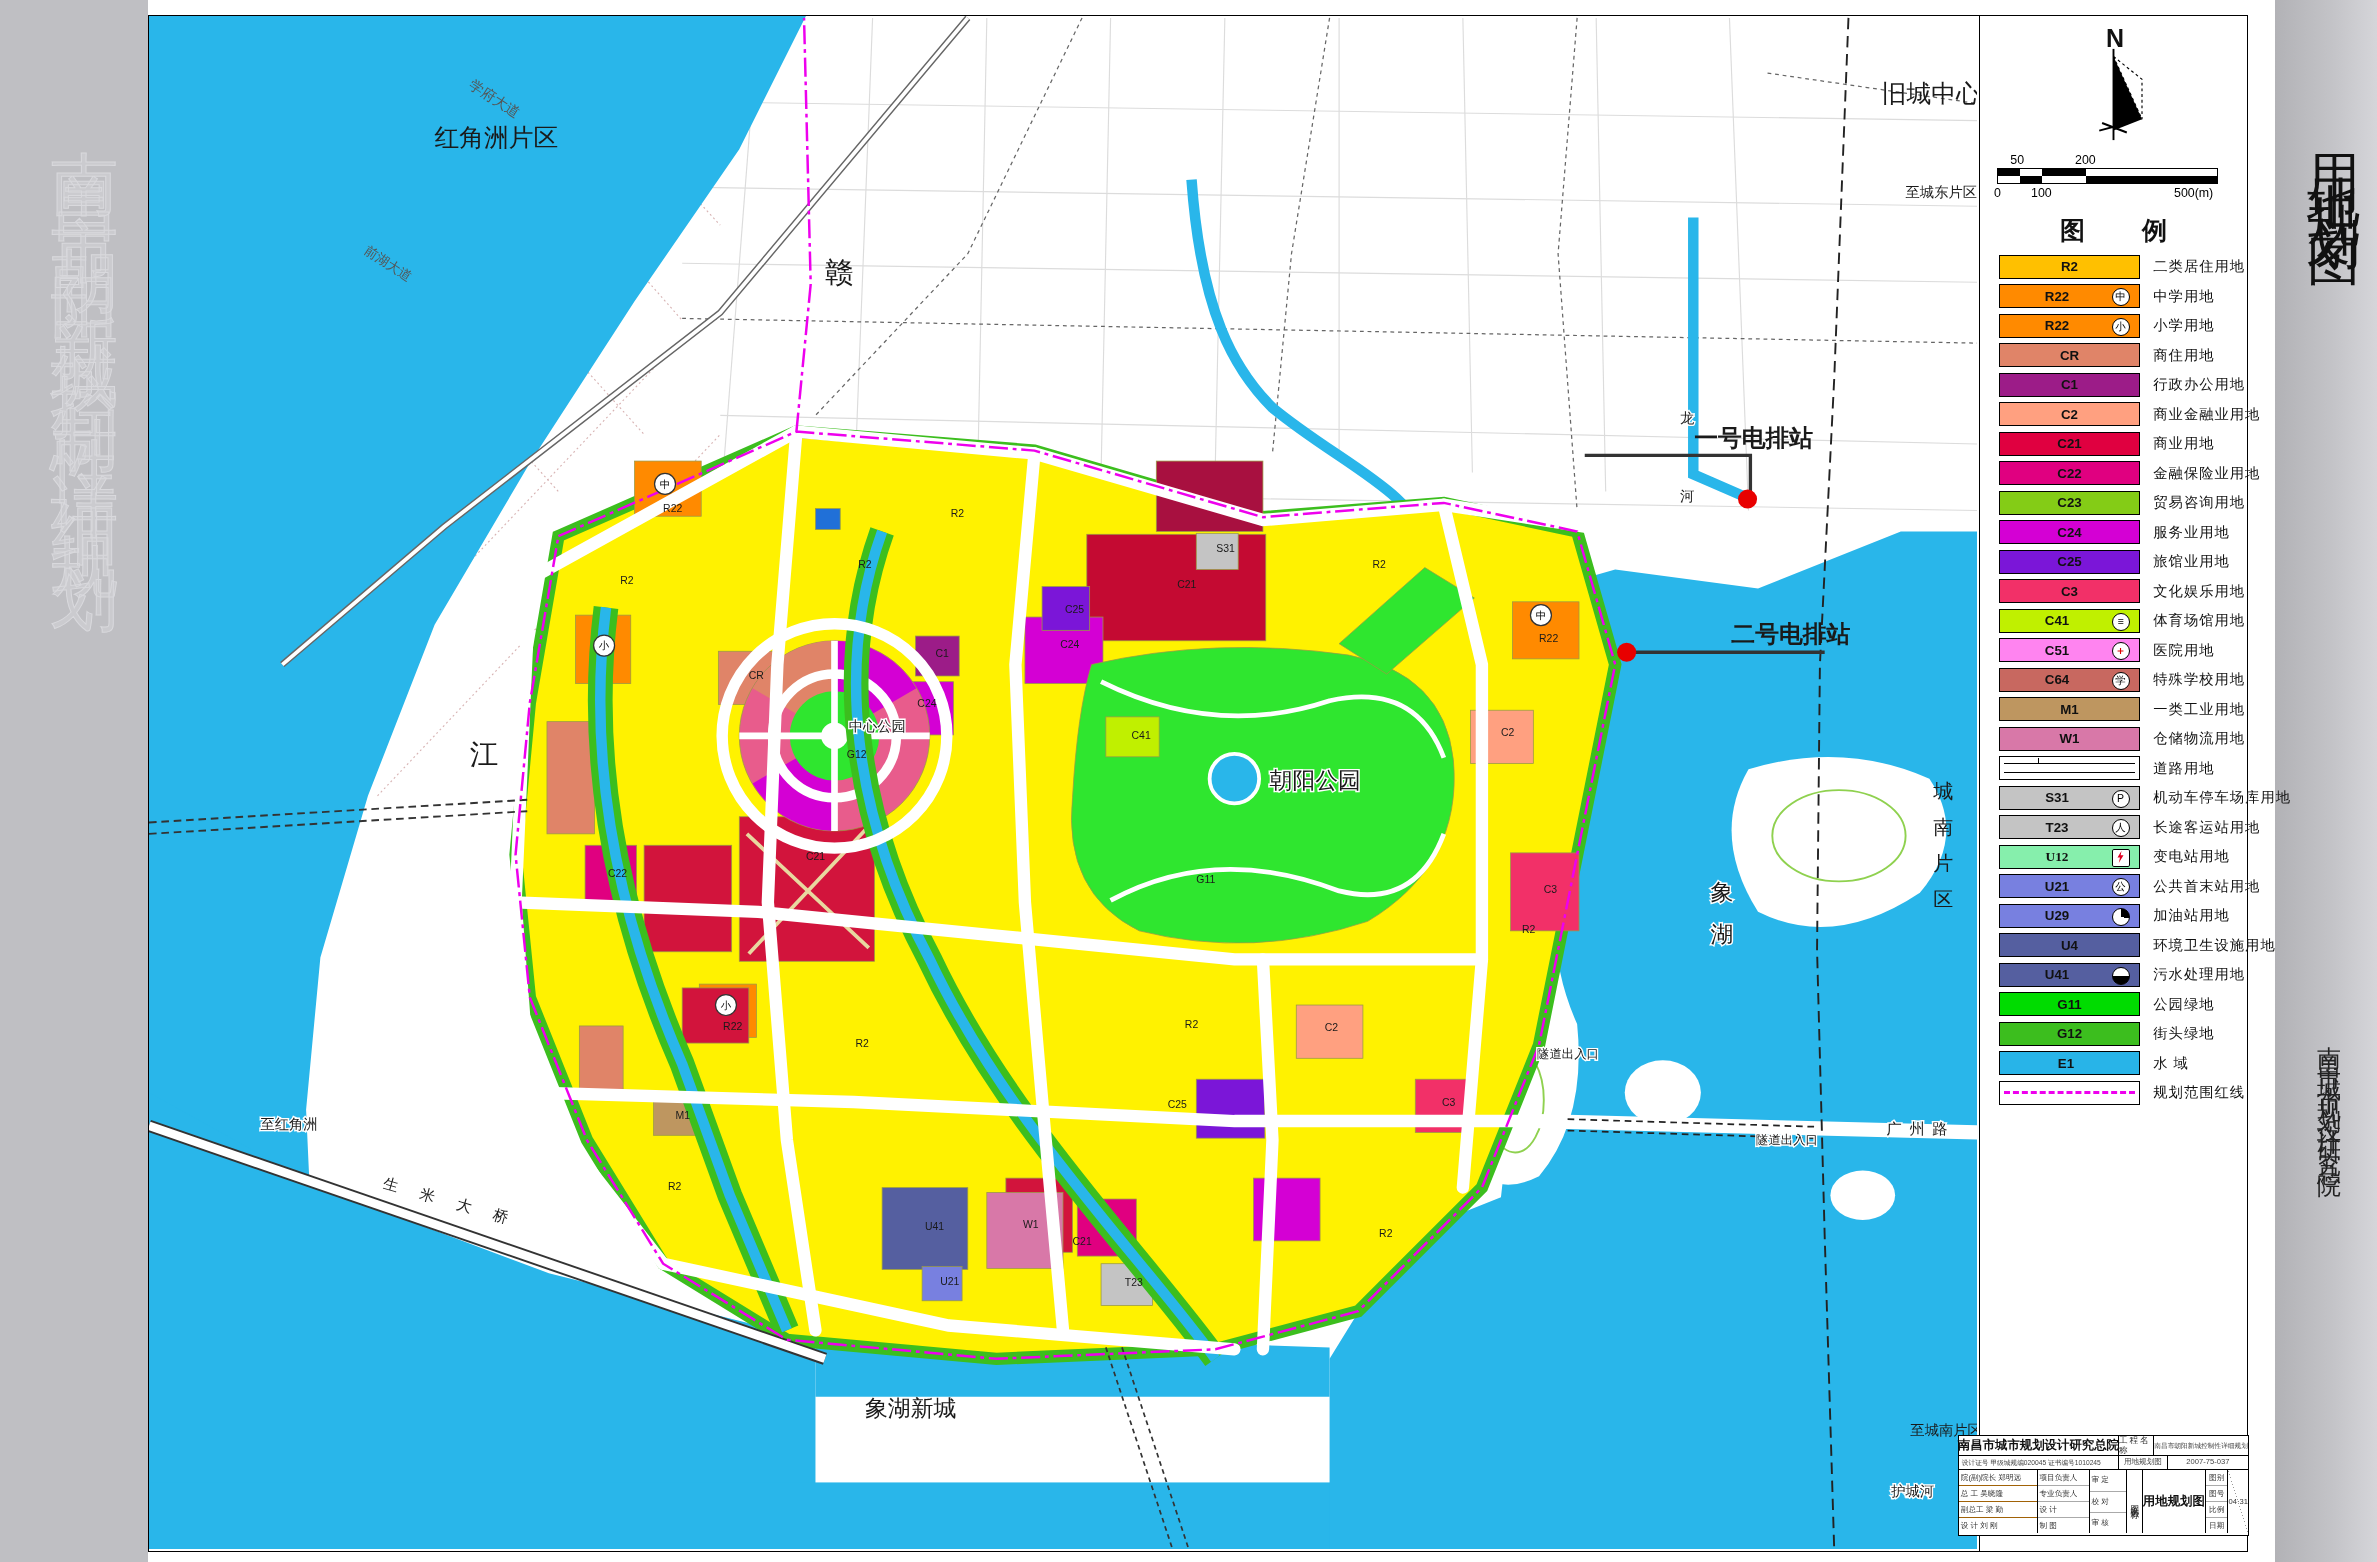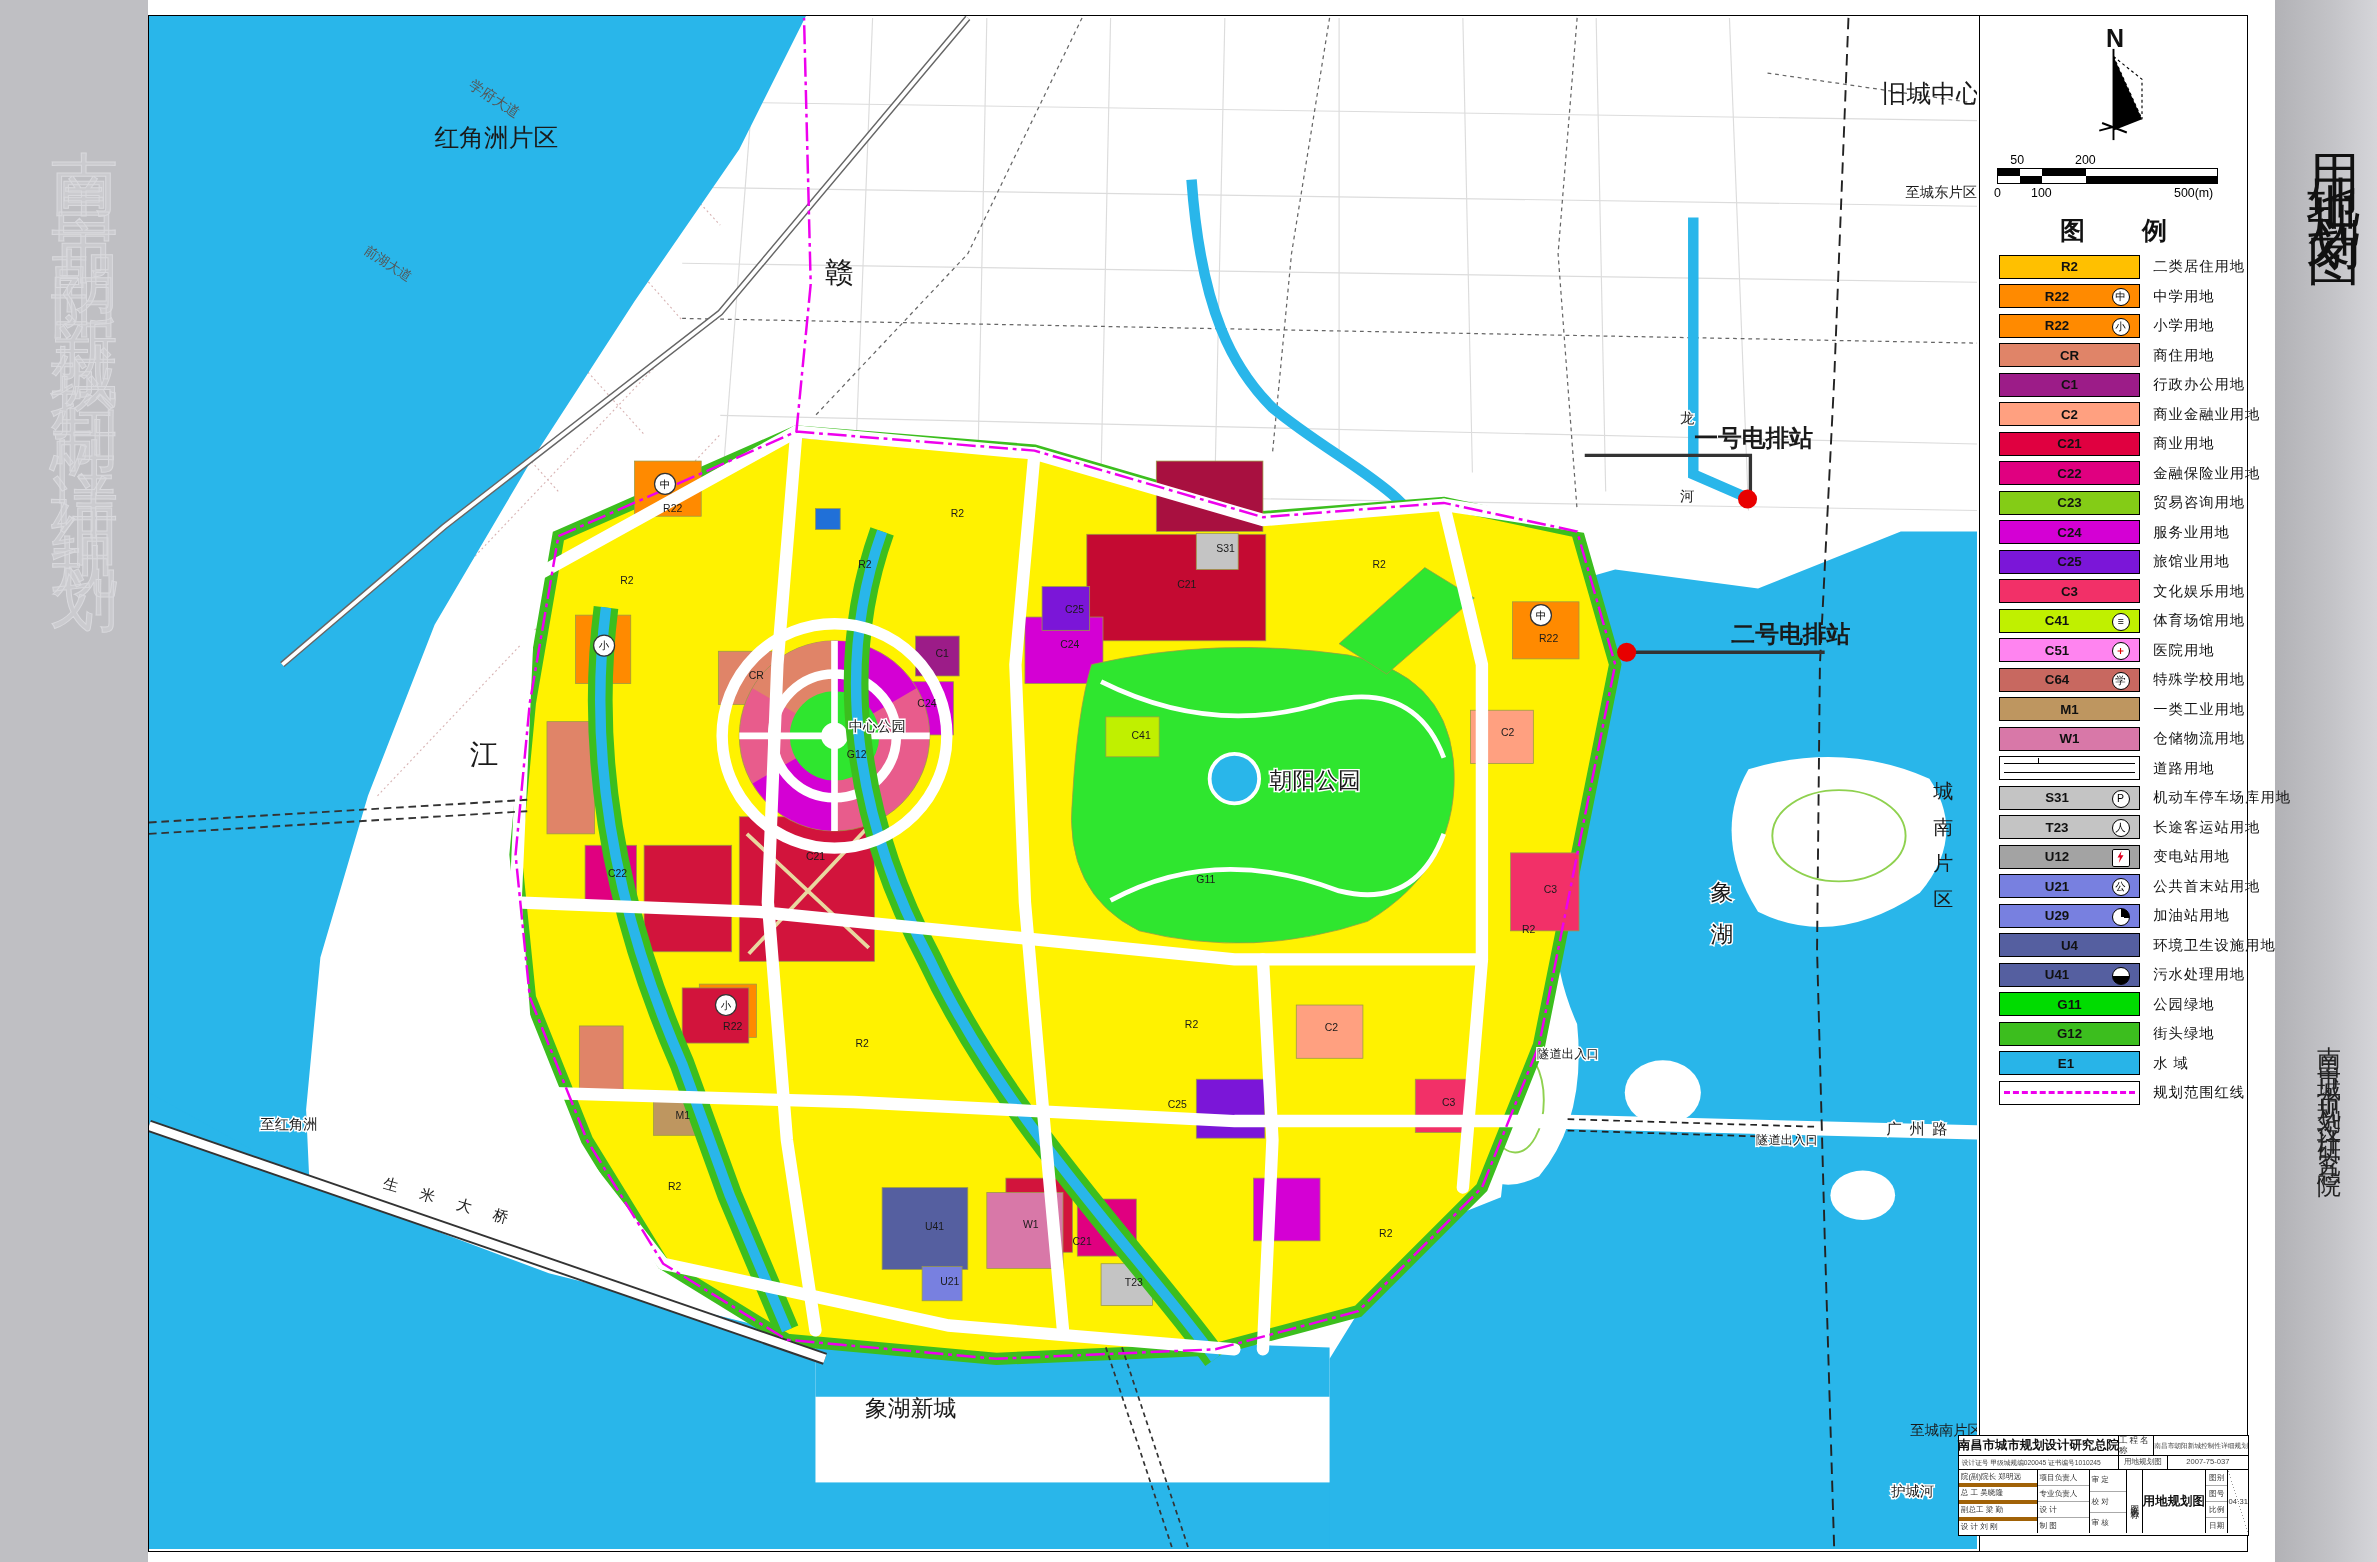--- a/index.html
+++ b/index.html
@@ -69,21 +69,21 @@
       font-size:6.7px;color:#444;white-space:nowrap;}
   .tb .r2{display:flex;height:14.3px;border-bottom:1px solid #000;color:#444;}
   .tb .r2 .cert{width:160px;border-right:1px solid #000;display:flex;align-items:center;
       padding-left:2.9px;font-size:6.7px;white-space:nowrap;overflow:hidden;}
   .tb .r2 .rlab{width:49px;border-right:1px solid #000;display:flex;align-items:center;
       justify-content:center;font-size:7.6px;}
   .tb .r2 .rno{flex:1;display:flex;align-items:center;justify-content:center;font-size:7.6px;}
   .tb .r3{display:flex;height:63px;}
   .tb .colA{width:80px;border-right:1px solid #000;display:flex;flex-direction:column;}
   .tb .colA div{flex:1;display:flex;align-items:center;padding-left:1.9px;color:#333;
-      border-bottom:4px solid #a16207;white-space:nowrap;}
+      border-bottom:1px solid #a16207;white-space:nowrap;}
   .tb .colA div:last-child{border-bottom:none;}
   .tb .colB{width:53px;border-right:1px solid #000;display:flex;flex-direction:column;}
   .tb .colB div{flex:1;display:flex;align-items:center;padding-left:1.9px;color:#333;
       border-bottom:1px solid #aaa;white-space:nowrap;}
   .tb .colB div:last-child{border-bottom:none;}
   .tb .colC{width:38px;border-right:1px solid #000;display:flex;flex-direction:column;}
   .tb .colC div{flex:1;display:flex;align-items:center;padding-left:1.9px;color:#333;
       border-bottom:1px solid #aaa;white-space:nowrap;}
   .tb .colC div:last-child{border-bottom:none;}
   .tb .colD{width:16px;border-right:1px solid #000;display:flex;align-items:center;
@@ -522,21 +522,21 @@
           <span class="lg-lab">机动车停车场库用地</span>
         </div>
         <div class="lg-row">
           <div class="lg-sw" style="background: rgb(196, 196, 196);">
             <span style="margin-right: 25px;">T23</span>
             <span class="icn">人</span>
           </div>
           <span class="lg-lab">长途客运站用地</span>
         </div>
         <div class="lg-row">
-          <div class="lg-sw" style="background: #a3a3a3;">
+          <div class="lg-sw" style="background: #86efac; font-family: Liberation Serif, serif;">
             <span style="margin-right: 25px;">U12</span>
             <span class="icn sq"><i class="bolt"></i></span>
           </div>
           <span class="lg-lab">变电站用地</span>
         </div>
         <div class="lg-row">
           <div class="lg-sw" style="background: rgb(120, 128, 224);">
             <span style="margin-right: 25px;">U21</span>
             <span class="icn">公</span>
           </div>

